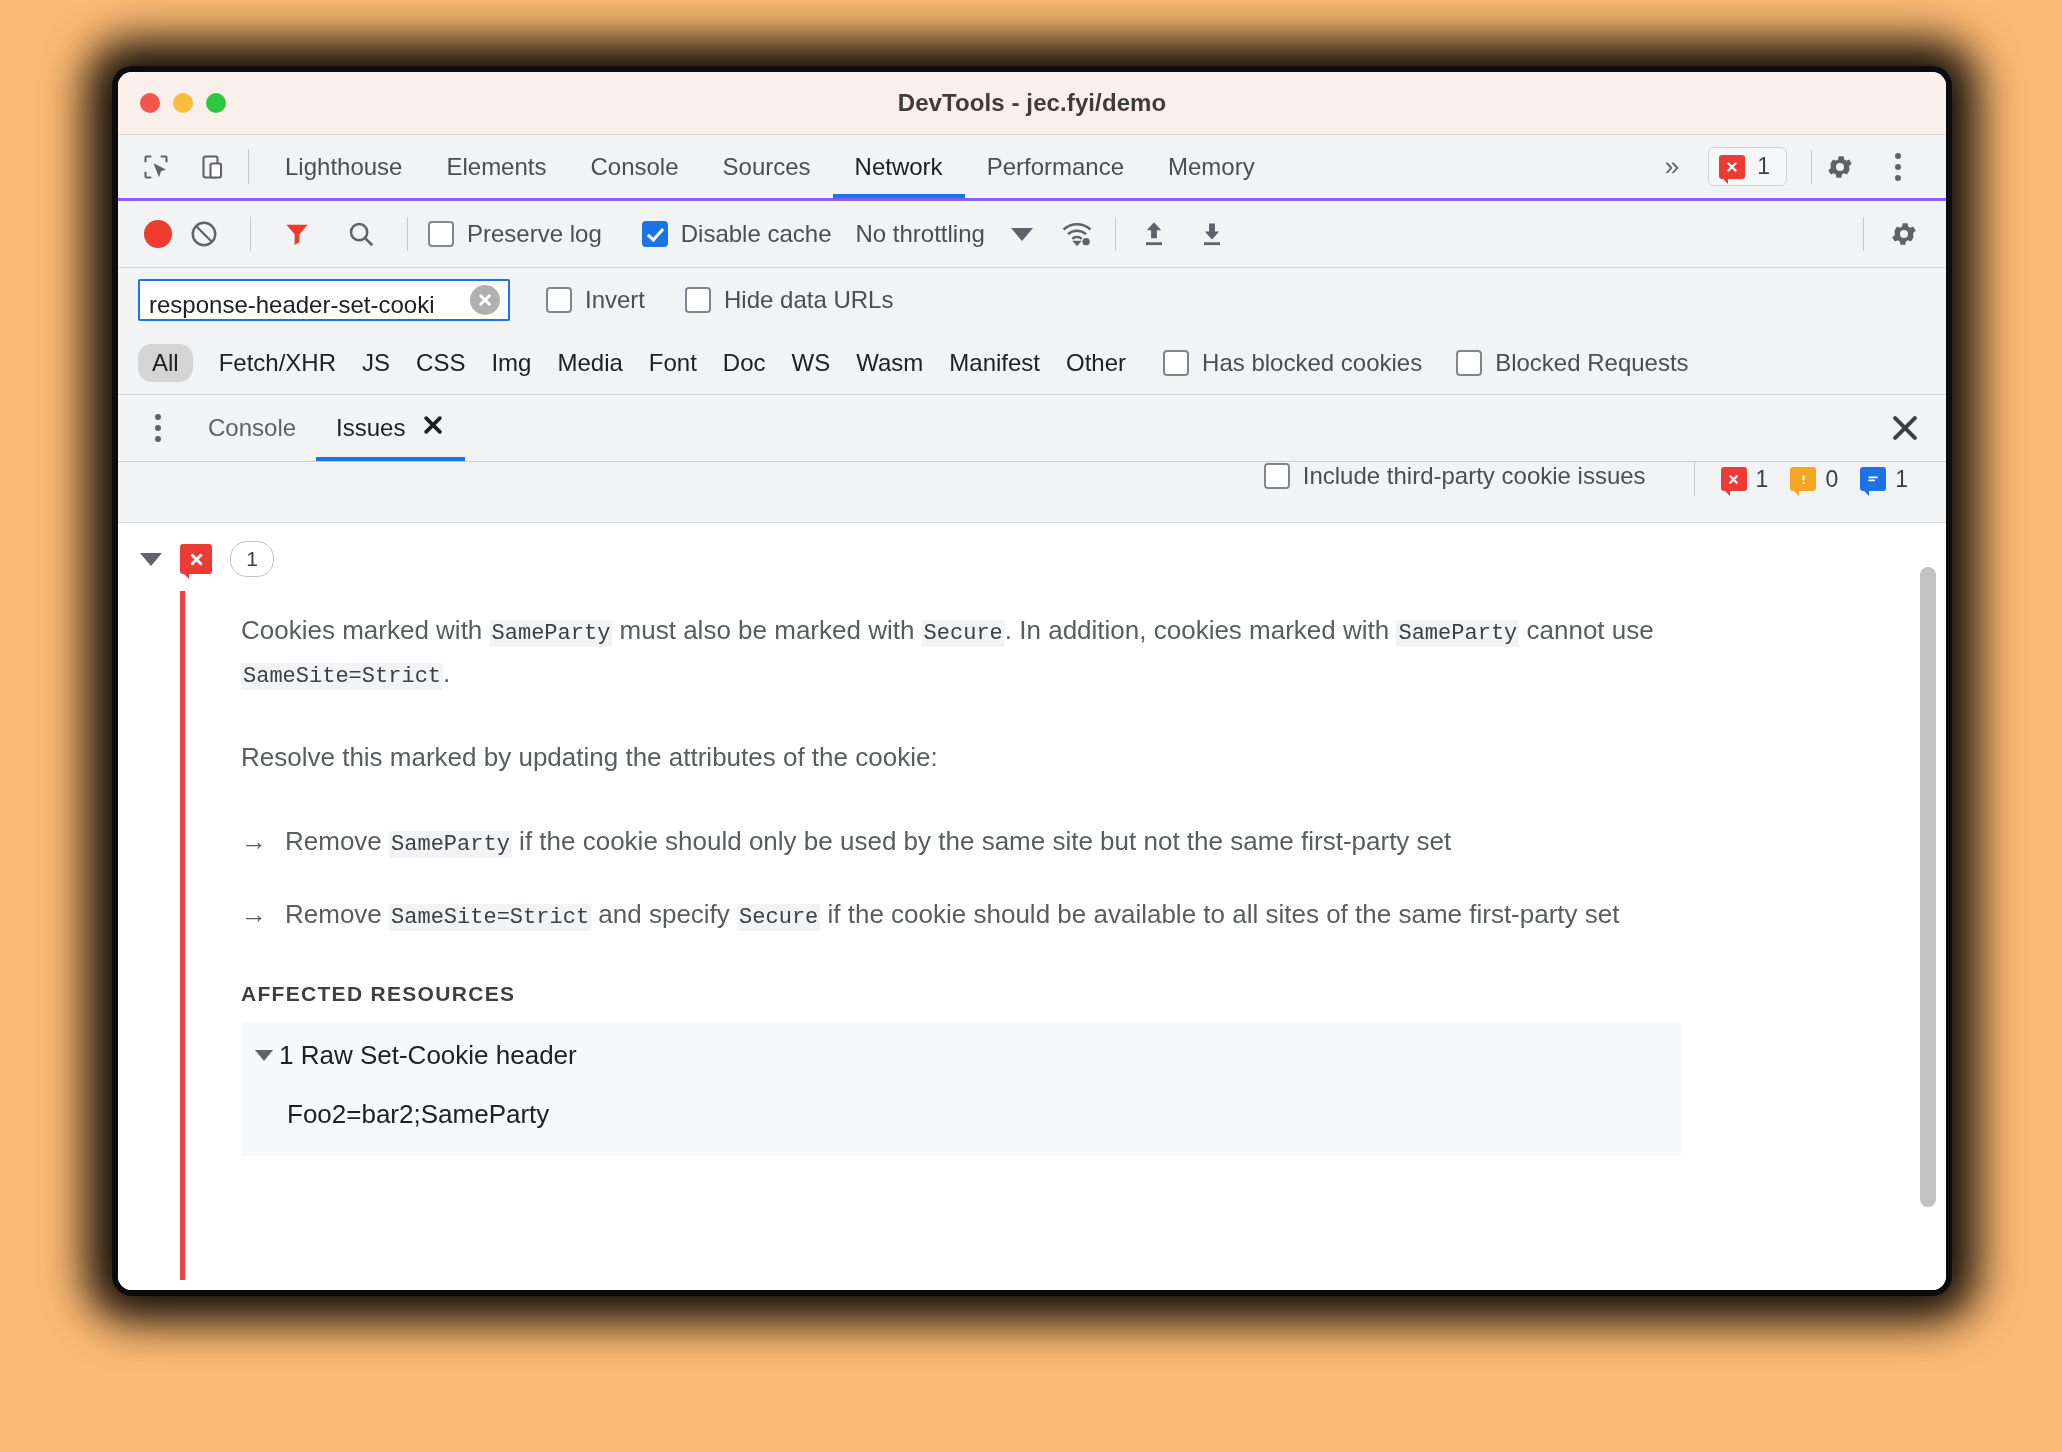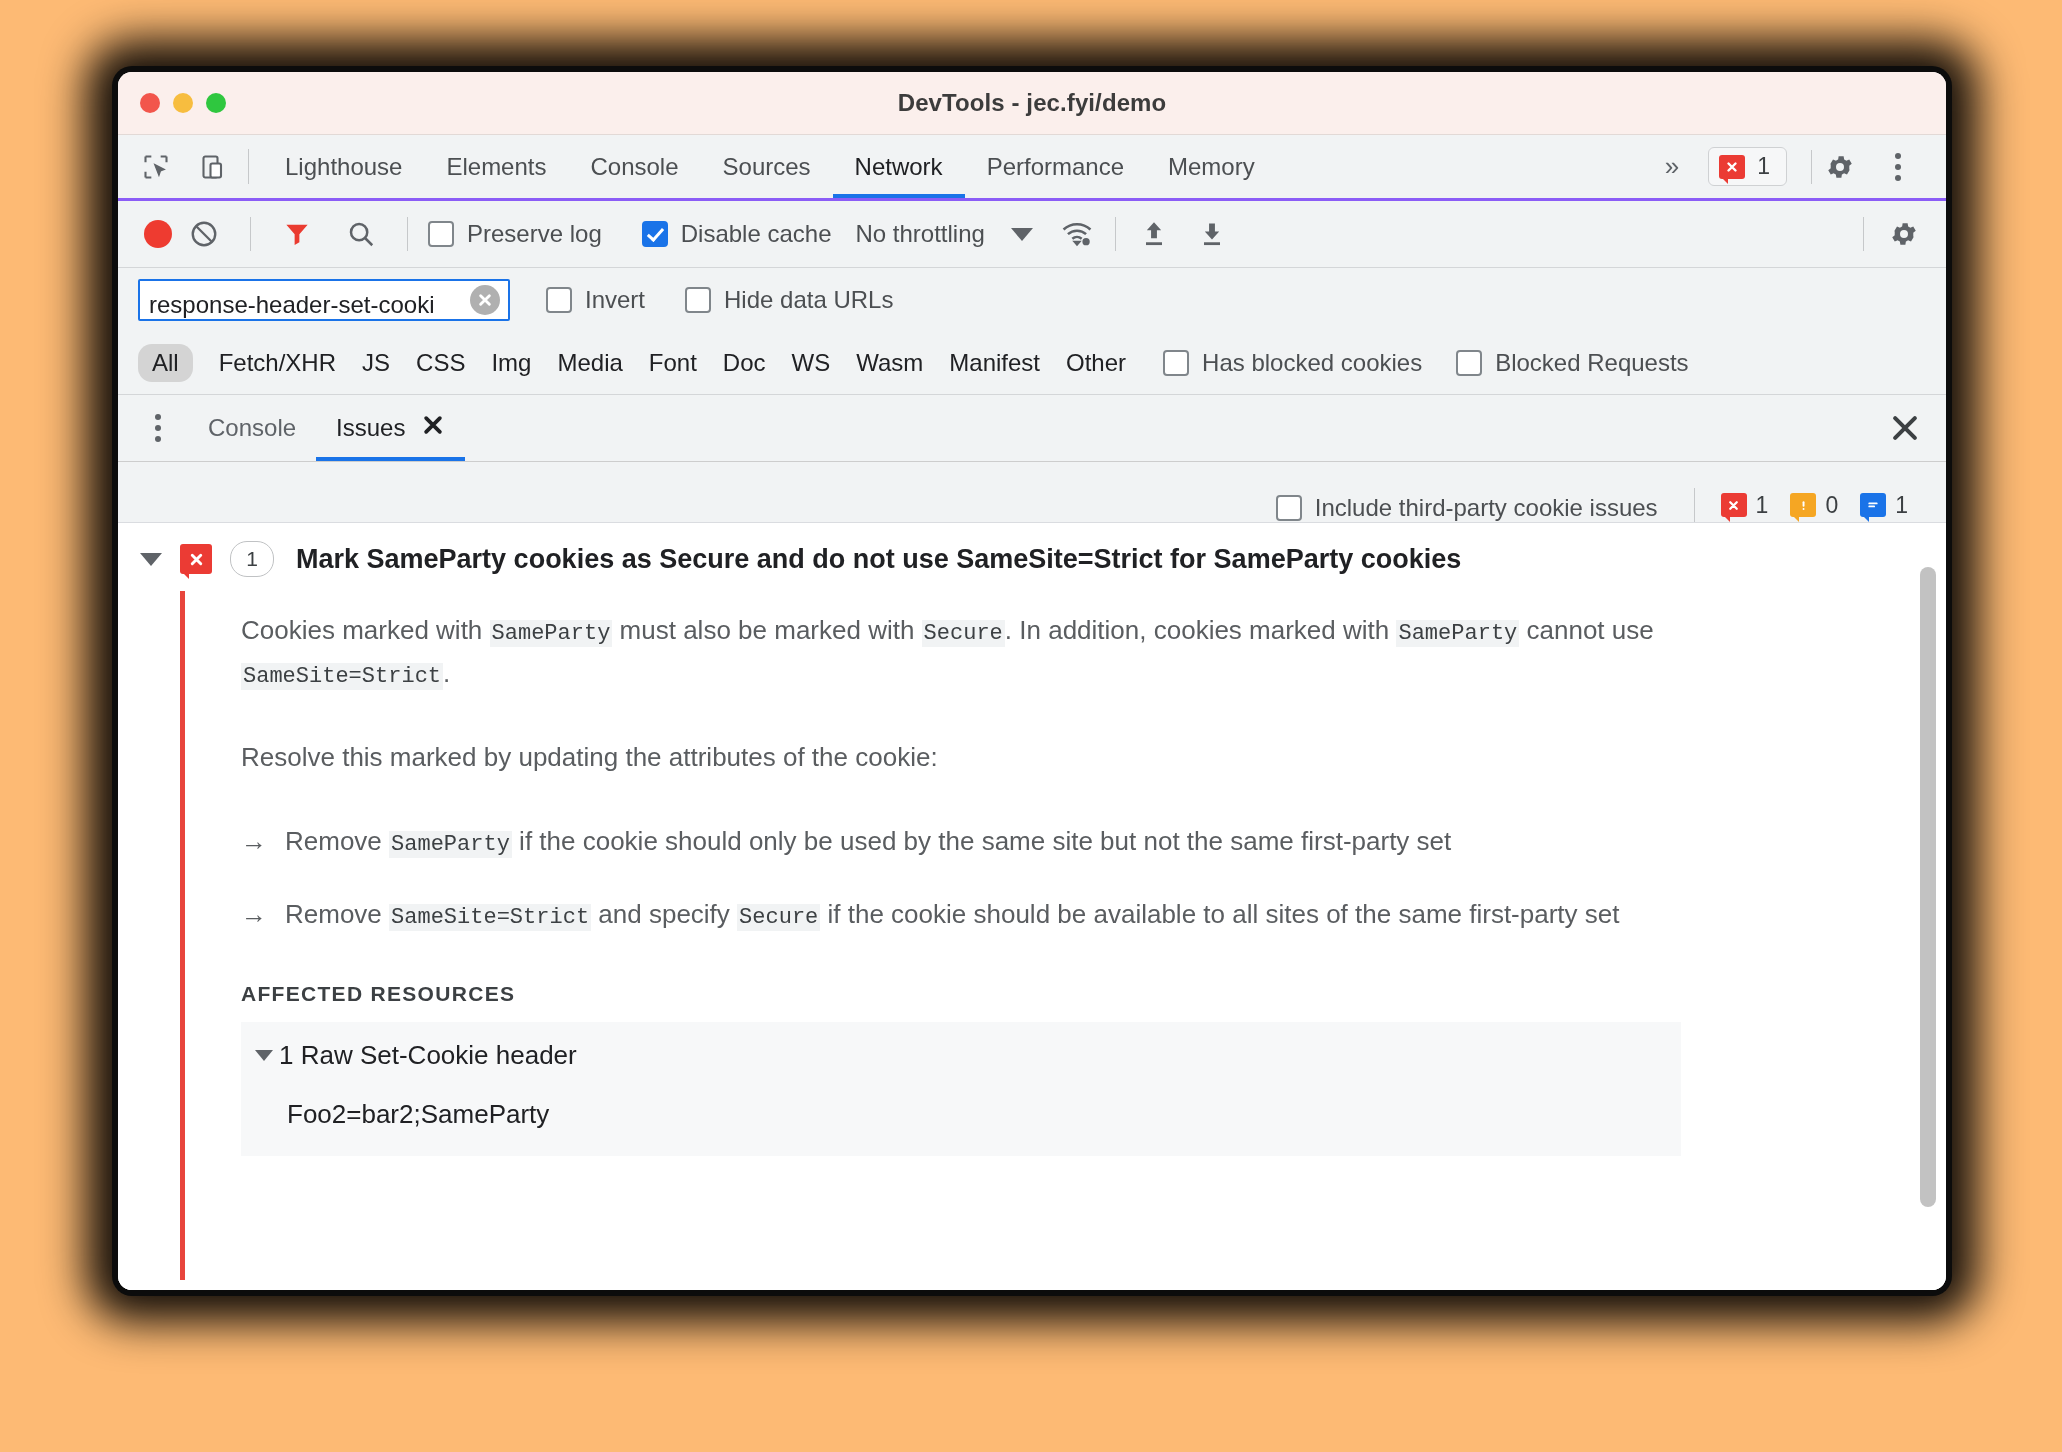--- a/index.html
+++ b/index.html
@@ -347,24 +347,24 @@
     padding: 0 26px;
   }
 
   
   .issuestoolbar {
     height: 60px;
     flex: none;
     background: #f1f3f4;
     border-bottom: 1px solid #dadce0;
     display: flex;
-    align-items: flex-end;
+    align-items: flex-start;
     justify-content: flex-end;
     padding-right: 26px;
-    gap: 0;
+    gap: 12px;
   }
   .counters {
     display: flex;
     align-items: center;
     gap: 10px;
     margin-left: 28px;
     padding-left: 26px;
     border-left: 1px solid #c6c8ca;
     height: 34px;
   }
@@ -747,21 +747,20 @@
     <div class="issuebody">
 
       <div class="issue-header">
         <span class="tri"></span>
         <span class="bubble red" style="width:32px;height:30px;">
           <svg width="17" height="17" viewBox="0 0 14 14" stroke="#ffffff" stroke-width="2.4" stroke-linecap="round">
             <path d="M3.5 3.5l7 7M10.5 3.5l-7 7"></path>
           </svg>
         </span>
         <span class="count-pill">1</span>
-        <span class="issue-title">Mark SameParty cookies as Secure and do not use SameSite=Strict for SameParty cookies</span>
       </div>
 
       <div class="issue-content">
 
         <p class="para">
           <span>Cookies marked with </span><code>SameParty</code><span> must also be marked with </span><code>Secure</code><span>. In addition, cookies marked with </span><code>SameParty</code><span> cannot use </span><code>SameSite=Strict</code><span>.</span>
         </p>
 
         <p class="para">Resolve this marked by updating the attributes of the cookie:</p>
 

